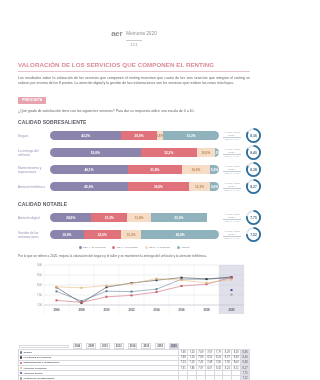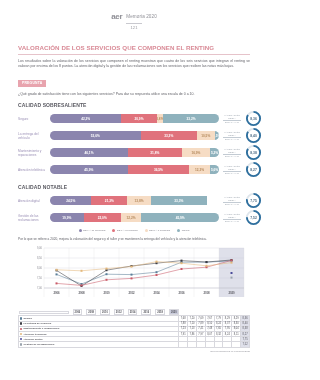--- a/index.html
+++ b/index.html
@@ -1,20 +1,20 @@
 <!DOCTYPE html>
 <html><head>
 <meta charset="utf-8">
 <style>
   html,body{margin:0;padding:0;background:#ffffff;}
   body{width:268px;height:380px;overflow:hidden;font-family:"Liberation Sans",sans-serif;color:#3a3a3a;}
   .page{position:relative;width:268px;height:380px;box-sizing:border-box;}
 
   
-  .hdr{display:flex;align-items:center;justify-content:center;gap:4px;padding-top:12px;}
+  .hdr{display:flex;align-items:center;justify-content:center;gap:4px;padding-top:29px;}
   .logo{font-size:8px;font-weight:bold;color:#8f8f96;letter-spacing:-.3px;}
   .hdr-txt{font-size:4.6px;color:#8f8f96;letter-spacing:.1px;}
   .folio-wrap{text-align:center;margin-top:1px;}
   .folio-rule{width:16px;height:1px;background:#c9c9cf;margin:1.5px auto;}
   .folio{font-size:4.2px;color:#9b9ba2;}
 
   
   .title{margin:14px 18px 0 18px;font-size:6.2px;font-weight:bold;color:#d98b97;letter-spacing:.05px;}
   .title-rule{margin:3px 18px 0 18px;height:.6px;background:#e6c3ca;}
 

